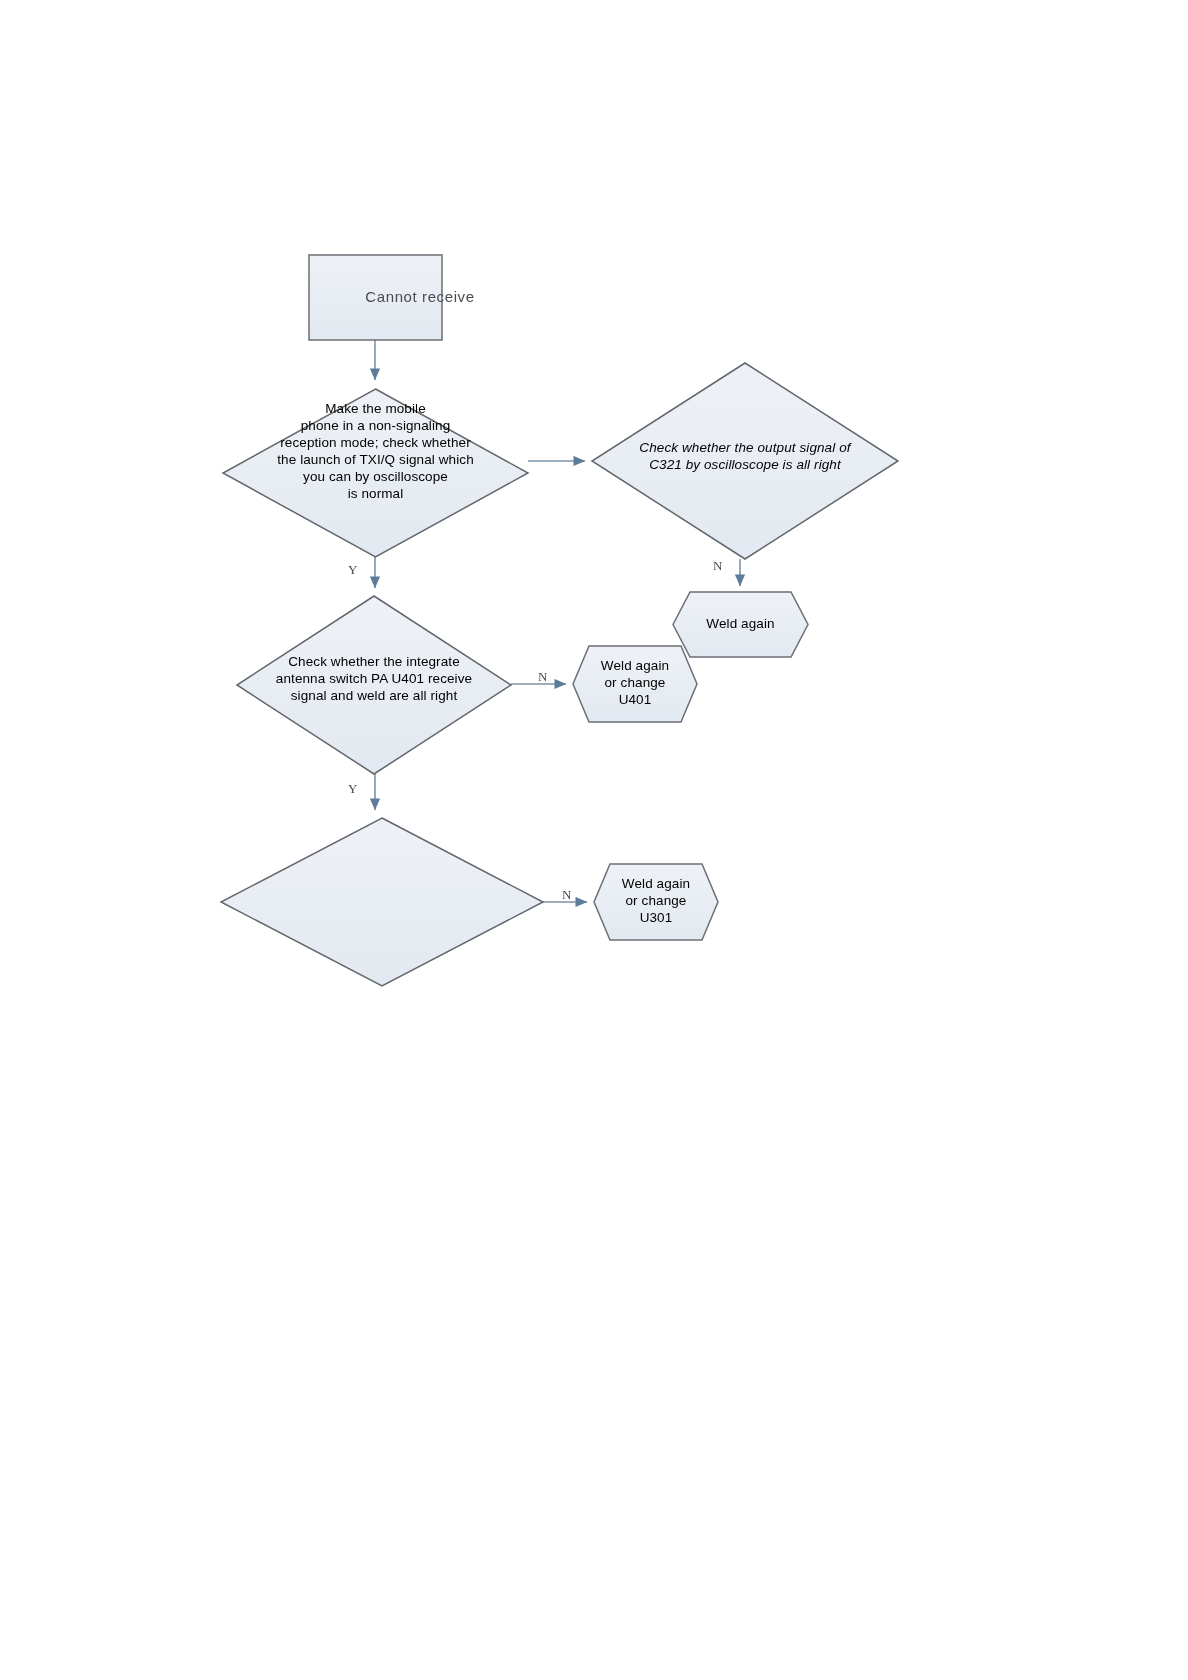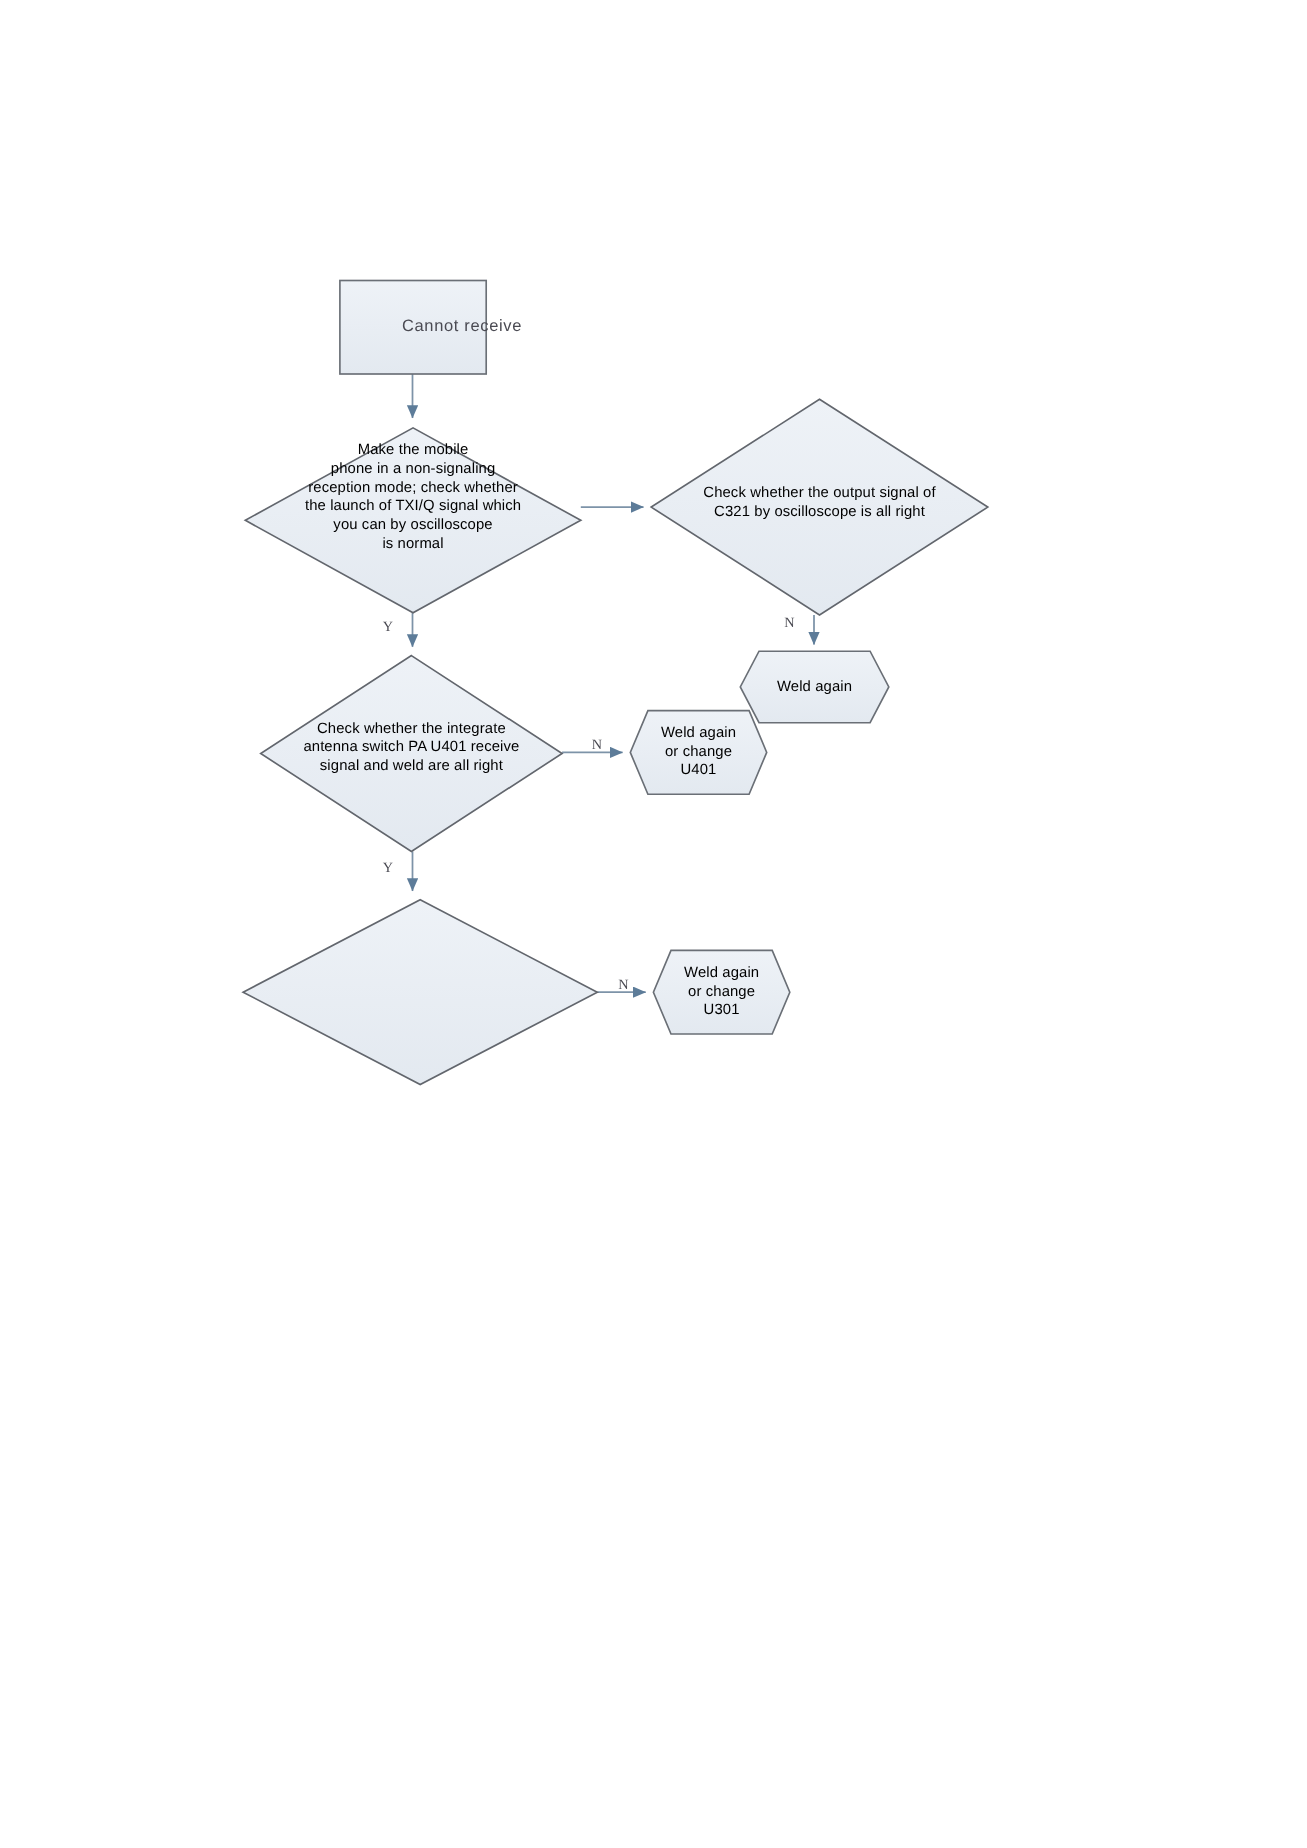--- a/index.html
+++ b/index.html
@@ -103,21 +103,21 @@
 
   <div class="node-text start-text" style="left:309px; top:288px; width:130px;margin-left:46px;">Cannot  receive</div>
 
   <div class="node-text" style="left:223px; top:400px; width:305px;">Make the mobile
 phone in a non-signaling
 reception mode; check whether
 the launch of TXI/Q signal which
 you can by oscilloscope
 is  normal</div>
 
-  <div class="node-text" style="left:592px; top:439px; width:306px;">Check whether the output signal of
+  <div class="node-text" style="left:592px; top:439px; width:306px;font-style:italic;">Check whether the output signal of
 C321 by oscilloscope is all right</div>
 
   <div class="node-text" style="left:673px; top:615px; width:135px;">Weld again</div>
 
   <div class="node-text" style="left:237px; top:653px; width:274px;">Check whether the  integrate
 antenna switch PA  U401 receive
 signal and weld are all right</div>
 
   <div class="node-text" style="left:573px; top:657px; width:124px;">Weld again
 or change

